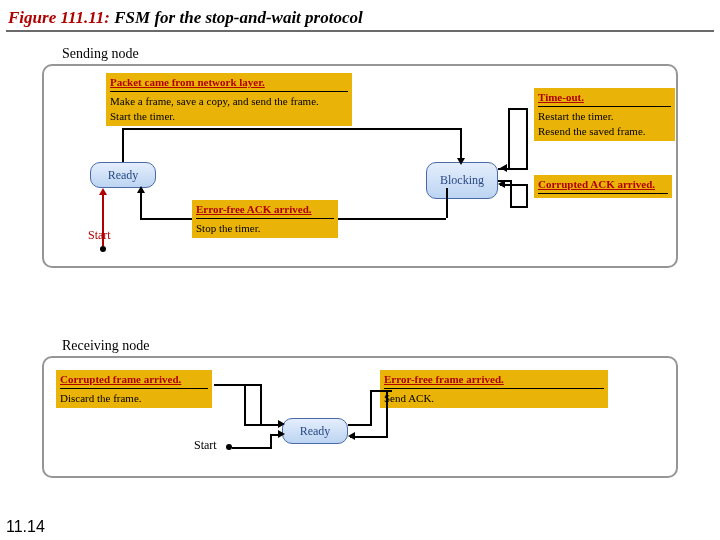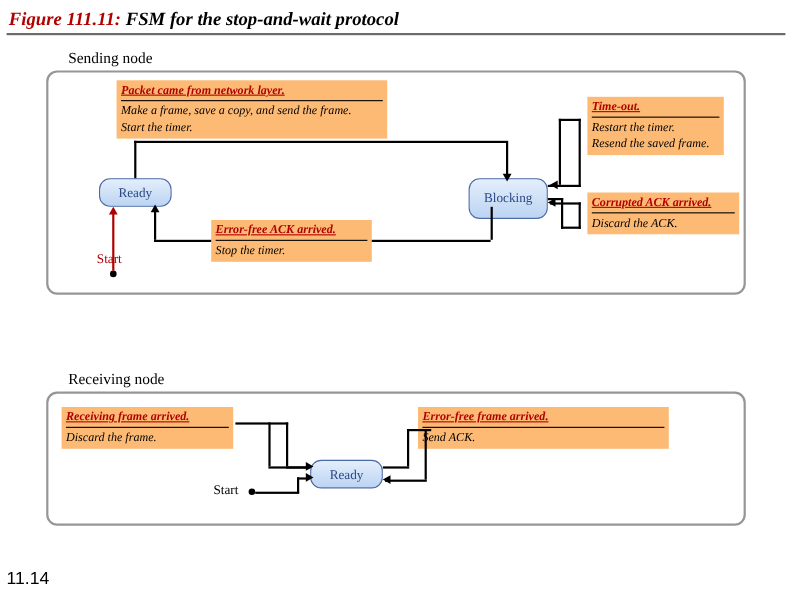--- a/index.html
+++ b/index.html
@@ -6,21 +6,21 @@
   body{width:720px;height:540px;background:#fff;font-family:"Times New Roman",serif;position:relative;overflow:hidden;}
   .title{padding:8px 8px 2px 8px;font-size:17px;font-weight:bold;font-style:italic;color:#000;}
   .title .fig{color:#b00000;font-style:italic;text-align:center;}
   .title-underline{height:2px;background:#6a6a6a;margin:0 6px 6px 6px;}
 
   
   .panel{position:absolute;border:2px solid #969696;border-radius:10px;background:#fff;}
   .panel-label{position:absolute;font-size:14px;color:#000000;font-family:"Times New Roman",serif;}
 
   
-  .ybox{position:absolute;background:#fdba74;border:none;font-size:11px;line-height:1.35;color:#000;padding:2px 4px;font-style:italic;}
+  .ybox{position:absolute;background:#eab308;border:none;font-size:11px;line-height:1.35;color:#000;padding:2px 4px;}
   .ybox .ev{color:#b00000;font-weight:bold;text-decoration:underline;}
   .ybox .ac{color:#000;}
   .ybox .rule{border-top:1px solid #000;margin:1px 0 2px 0;}
 
   
   .state{position:absolute;border:1.5px solid #4a6aa5;border-radius:10px;background:linear-gradient(#e4eefc,#bcd4f2);font-size:12px;color:#2a4a85;font-weight:500;display:flex;align-items:center;justify-content:center;}
 
   .start{position:absolute;font-size:12px;color:#000;}
   .dot{position:absolute;width:6px;height:6px;border-radius:50%;background:#000;}
 
@@ -48,31 +48,30 @@
 <div class="panel-label" style="left:62px;top:46px;">Sending node</div>
 <div class="panel" style="left:42px;top:64px;width:636px;height:204px;"></div>
 
 <div class="ybox" style="left:106px;top:73px;width:246px;">
   <div class="ev">Packet came from network layer.</div>
   <div class="rule"></div>
   <div class="ac">Make a frame, save a copy, and send the frame.</div>
   <div class="ac">Start the timer.</div>
 </div>
 
-<div class="ybox" style="left:534px;top:88px;width:124px;">
+<div class="ybox" style="left:534px;top:88px;width:141px;">
   <div class="ev">Time-out.</div>
   <div class="rule"></div>
   <div class="ac">Restart the timer.</div>
   <div class="ac">Resend the saved frame.</div>
 </div>
 
 <div class="ybox" style="left:534px;top:175px;width:138px;">
   <div class="ev">Corrupted ACK arrived.</div>
   <div class="rule"></div>
-  <div class="ac">Discard the ACK.</div>
 </div>
 
 <div class="ybox" style="left:192px;top:200px;width:146px;">
   <div class="ev">Error-free ACK arrived.</div>
   <div class="rule"></div>
   <div class="ac">Stop the timer.</div>
 </div>
 
 <div class="state" style="left:90px;top:162px;width:66px;height:26px;">Ready</div>
 <div class="state" style="left:426px;top:162px;width:72px;height:37px;">Blocking</div>
@@ -103,21 +102,21 @@
 <div class="v" style="left:510px;top:180px;height:28px;"></div>
 <div class="h" style="left:510px;top:206px;width:18px;"></div>
 <div class="v" style="left:526px;top:184px;height:24px;"></div>
 <div class="h" style="left:500px;top:184px;width:28px;"></div>
 <div class="arrL" style="left:498px;top:180px;"></div>
 
 <div class="panel-label" style="left:62px;top:338px;">Receiving node</div>
 <div class="panel" style="left:42px;top:356px;width:636px;height:122px;"></div>
 
 <div class="ybox" style="left:56px;top:370px;width:156px;">
-  <div class="ev">Receiving frame arrived.</div>
+  <div class="ev">Corrupted frame arrived.</div>
   <div class="rule"></div>
   <div class="ac">Discard the frame.</div>
 </div>
 
 <div class="ybox" style="left:380px;top:370px;width:228px;">
   <div class="ev">Error-free frame arrived.</div>
   <div class="rule"></div>
   <div class="ac">Send ACK.</div>
 </div>
 

